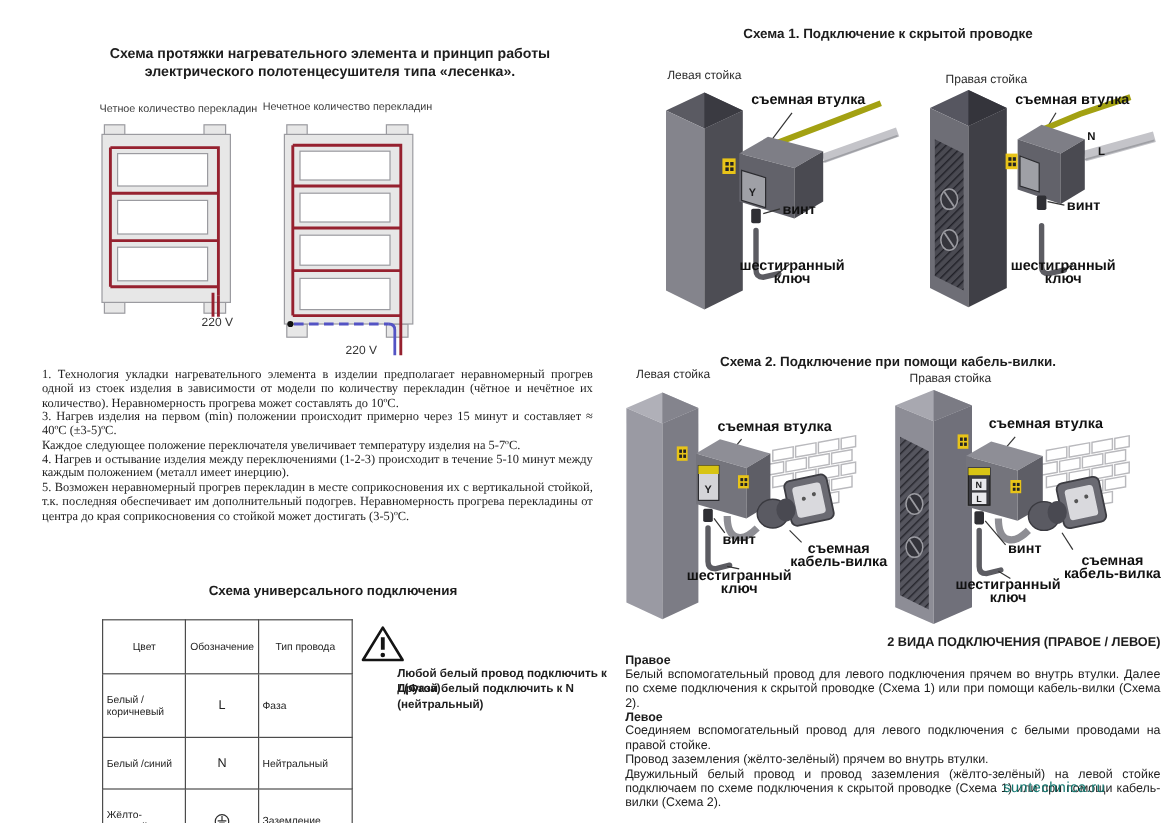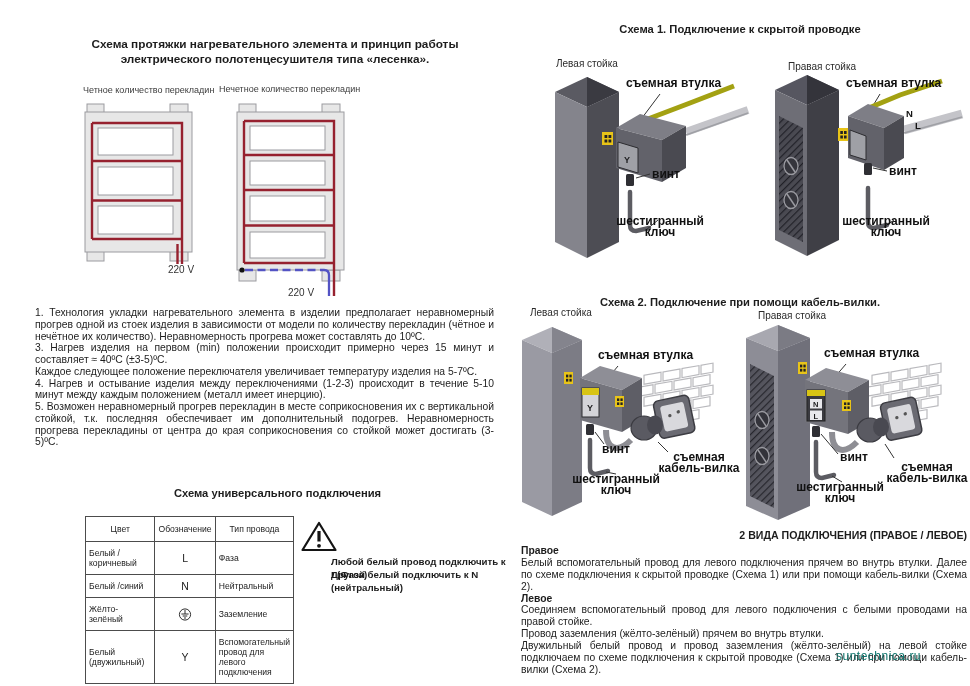--- a/index.html
+++ b/index.html
@@ -4,24 +4,24 @@
 <style>
   html,body{margin:0;padding:0;background:#ffffff;}
   #page{position:relative;width:970px;height:686px;background:#ffffff;overflow:hidden;
         font-family:"Liberation Sans",sans-serif;color:#1d1d1d;}
   .abs{position:absolute;}
   .pre{white-space:pre-line;}
   .doc-title{left:30px;top:37px;width:490px;text-align:center;font-weight:bold;font-size:11.8px;line-height:15px;}
   .ladder-cap{font-size:9px;color:#3c3c3c;}
   .volt{font-size:10px;color:#333;}
   .paras{left:35px;top:307px;width:459px;font-size:10.35px;line-height:11.75px;text-align:justify;}
-  .paras p{margin:0;}
+  .paras p{margin:0;font-family:Liberation Serif, serif;}
   .sec-head{left:60px;top:487px;width:435px;text-align:center;font-weight:bold;font-size:11.2px;}
   table.wire{left:85px;top:516px;width:209px;border-collapse:collapse;font-size:8.6px;line-height:10px;color:#222;}
-  table.wire td,table.wire th{border:1px solid #4c4c4c;padding:6px 3px;vertical-align:middle;font-weight:normal;}
+  table.wire td,table.wire th{border:1px solid #4c4c4c;padding:16px 3px;vertical-align:middle;font-weight:normal;}
   table.wire th{text-align:center;height:12px;}
   td.mark{text-align:center;font-weight:bold;font-size:10.5px;}
   .warn-line{font-weight:bold;font-size:9.7px;line-height:12.5px;margin-left:32px;}
   .r-title{width:440px;text-align:center;font-weight:bold;font-size:11.2px;}
   .stand{font-size:10px;color:#2b2b2b;}
   .diagram{position:absolute;}
   .dlabel{position:absolute;font-weight:bold;font-size:12px;line-height:10.5px;color:#111;}
   .ctr{text-align:center;}
   .types{left:521px;top:530px;width:446px;font-size:10.35px;line-height:11.9px;}
   .types .hd{text-align:right;font-weight:bold;font-size:10.6px;margin:0 0 3px 0;}

